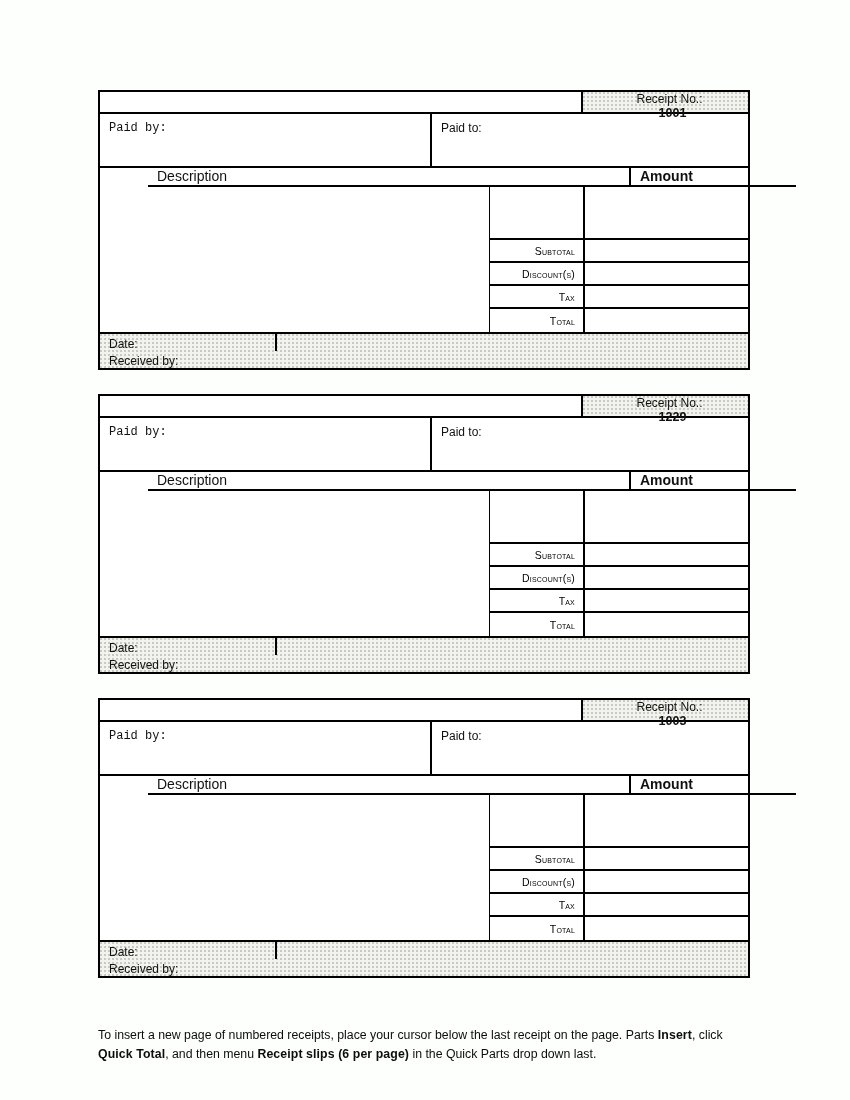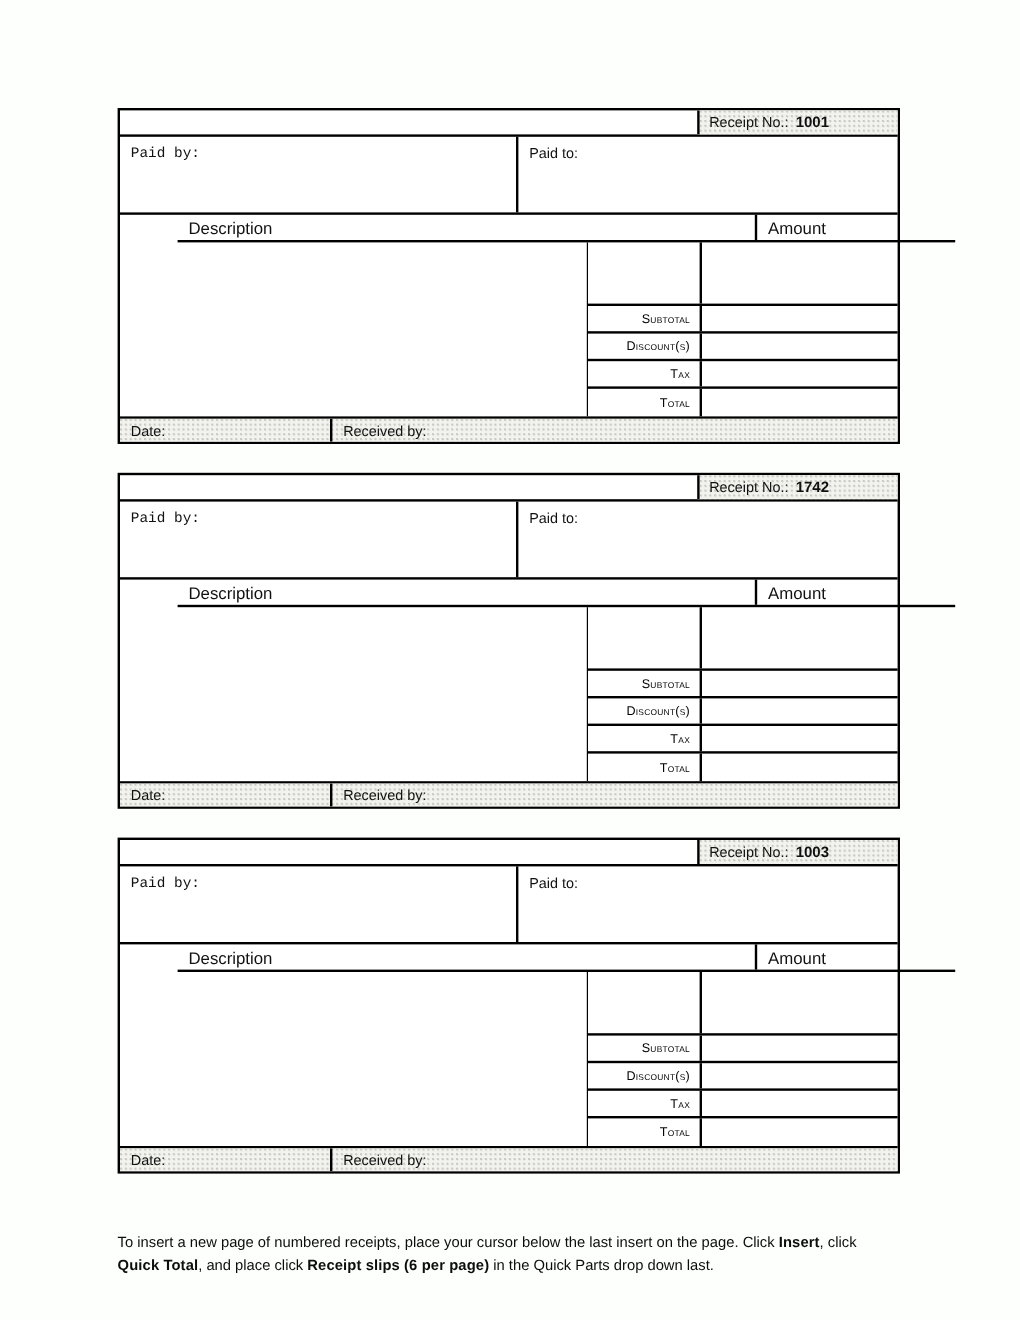--- a/index.html
+++ b/index.html
@@ -33,28 +33,29 @@
     width:167px;border-left:2px solid #000;
     display:flex;align-items:center;padding-left:8px;
     font-size:12px;white-space:nowrap;
   }
   .rn-value{font-weight:bold;margin-left:6px;font-size:12.5px;}
 
   .shaded{
     background-color:#f2f2ee;
     background-image:radial-gradient(circle at 1px 1px,#c9c9c1 0.9px,rgba(0,0,0,0) 1.1px);
     background-size:4px 4px;
+    flex-direction:column;
   }
 
   .paid-by{width:332px;border-right:2px solid #000;font-family:Liberation Mono, monospace;}
   .paid-to{flex:1;}
   .cell-label{display:block;padding:7px 0 0 9px;font-size:12px;}
 
   .desc-h{flex:1;display:flex;align-items:center;padding-left:9px;font-size:14px;}
-  .amt-h{width:167px;border-left:2px solid #000;display:flex;align-items:center;padding-left:9px;font-size:14px;}
+  .amt-h{width:167px;border-left:2px solid #000;display:flex;align-items:center;padding-left:9px;font-size:14px;font-weight:bold;}
 
   .body-desc{width:390px;border-right:1px solid #000;}
   .body-right{flex:1;display:flex;flex-direction:column;}
   .sp-row{height:53px;border-bottom:2px solid #000;display:flex;}
   .sp-label{width:93px;}
   .sp-amt{flex:1;border-left:2px solid #000;}
   .sum-row{height:23px;display:flex;}
   .sum-bb{border-bottom:2px solid #000;}
   .sum-label{
     width:93px;display:flex;align-items:center;justify-content:flex-end;
@@ -133,21 +134,21 @@
       <span class="cell-label">Received by:</span>
     </div>
   </div>
 </div>
 
 <div class="receipt r2">
   <div class="row r-head">
     <div class="head-left"></div>
     <div class="head-right shaded">
       <span>Receipt No.:</span>
-      <span class="rn-value">1742</span>
+      <span class="rn-value">1229</span>
     </div>
   </div>
   <div class="row r-paid">
     <div class="paid-by">
       <span class="cell-label">Paid by:</span>
     </div>
     <div class="paid-to">
       <span class="cell-label">Paid to:</span>
     </div>
   </div>
@@ -246,13 +247,13 @@
   <div class="row r-date shaded">
     <div class="date-cell">
       <span class="cell-label">Date:</span>
     </div>
     <div class="recv-cell">
       <span class="cell-label">Received by:</span>
     </div>
   </div>
 </div>
 
-<p class="instructions"><span>To insert a new page of numbered receipts, place your cursor below the last insert on the page. Click </span><b>Insert</b><span>, click </span><b>Quick Total</b><span>, and place click </span><b>Receipt slips (6 per page)</b><span> in the Quick Parts drop down last.</span></p>
+<p class="instructions"><span>To insert a new page of numbered receipts, place your cursor below the last receipt on the page. Parts </span><b>Insert</b><span>, click </span><b>Quick Total</b><span>, and then menu </span><b>Receipt slips (6 per page)</b><span> in the Quick Parts drop down last.</span></p>
 
 </body></html>

